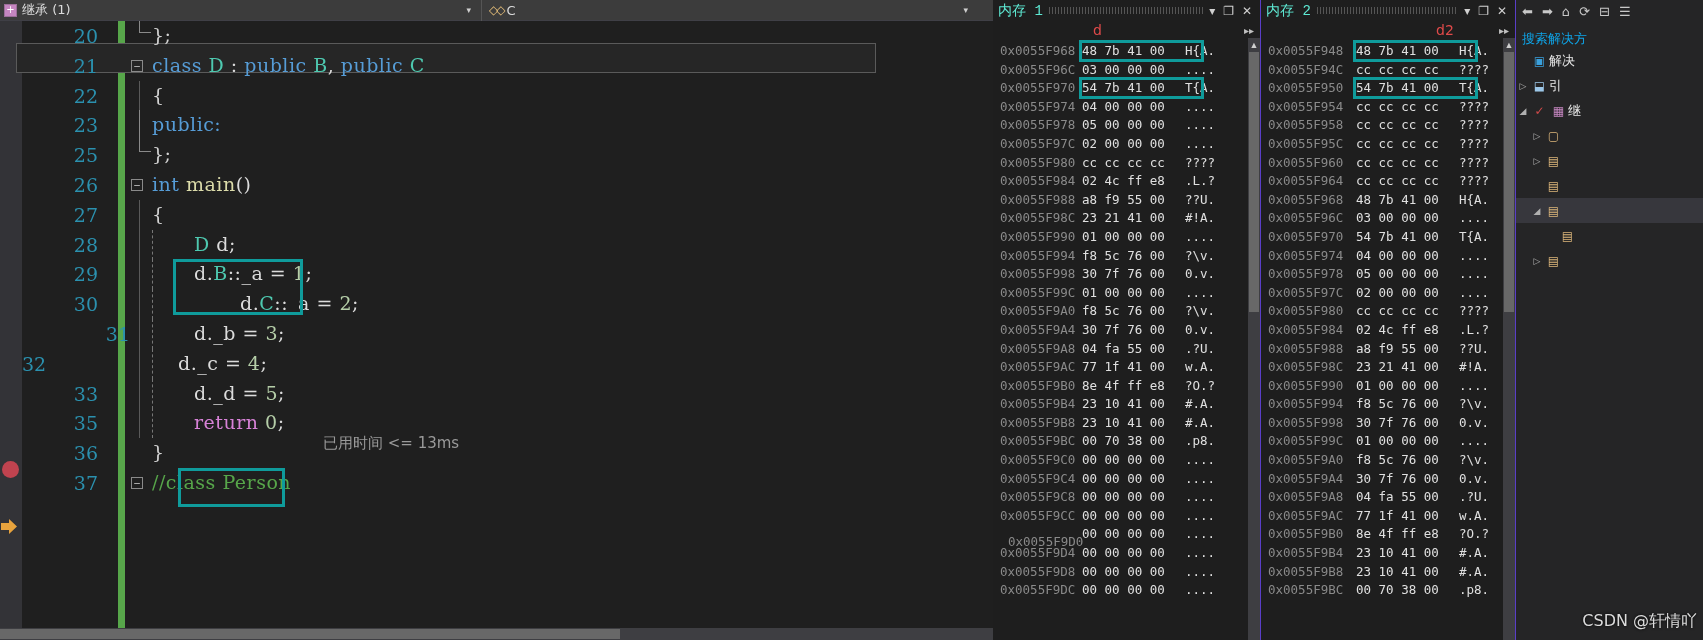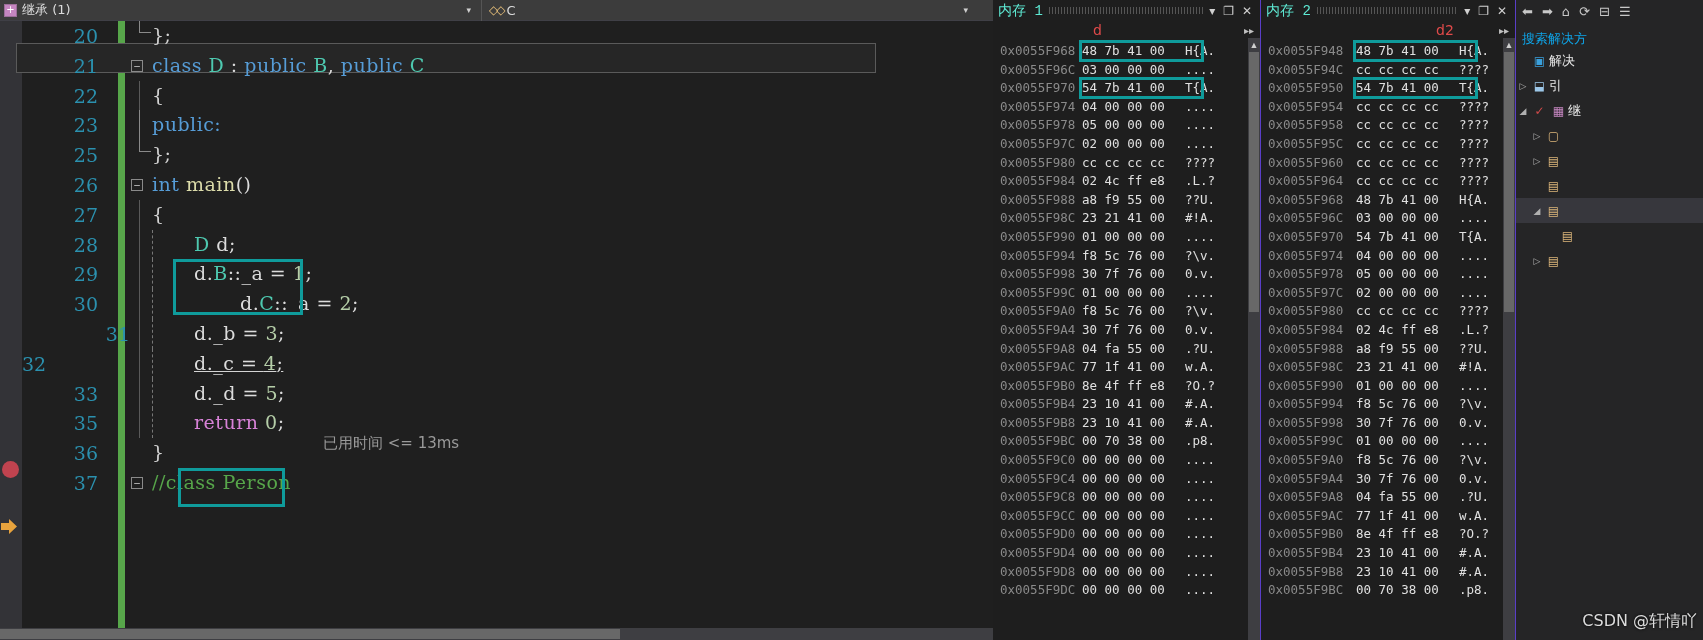--- a/index.html
+++ b/index.html
@@ -228,21 +228,21 @@
           <span class="ln" style="left:-106px; right:auto; width:76px; text-align:right;margin-left:32px;">31</span>
           <span class="guide" style="left:11px; top:0; height:30px;"></span>
           <span class="guide-dash" style="left:24px; top:0; height:30px;"></span>
           <span class="cd" style="left:66px;"><span class="k-plain">d._b = </span><span class="k-num">3</span><span class="k-plain">;</span></span>
         </div>
 
         <div class="code-row">
           <span class="ln" style="left:-106px; right:auto; width:76px; ">32</span>
           <span class="guide" style="left:11px; top:0; height:30px;"></span>
           <span class="guide-dash" style="left:24px; top:0; height:30px;"></span>
-          <span class="cd" style="left:66px;text-decoration:underline;"><span class="k-plain">d._c = </span><span class="k-num">4</span><span class="k-plain">;</span></span>
+          <span class="cd" style="left:50px;"><span class="k-plain">d._c = </span><span class="k-num">4</span><span class="k-plain">;</span></span>
         </div>
 
         <div class="code-row">
           <span class="ln" style="left:-106px; right:auto; width:76px; text-align:right;">33</span>
           <span class="guide" style="left:11px; top:0; height:30px;"></span>
           <span class="guide-dash" style="left:24px; top:0; height:30px;"></span>
           <span class="cd" style="left:66px;"><span class="k-plain">d._d = </span><span class="k-num">5</span><span class="k-plain">;</span></span>
         </div>
 
 
@@ -307,21 +307,21 @@
         <div class="mem-row" style="position: relative;"><span class="mem-addr" style="position: absolute; left: 0px;">0x0055F9A8</span><span class="mem-hex" style="position: absolute; left: 82px;">04 fa 55 00</span><span class="mem-asc" style="position: absolute; left: 185px;">.?U.</span></div>
         <div class="mem-row" style="position: relative;"><span class="mem-addr" style="position: absolute; left: 0px;">0x0055F9AC</span><span class="mem-hex" style="position: absolute; left: 82px;">77 1f 41 00</span><span class="mem-asc" style="position: absolute; left: 185px;">w.A.</span></div>
         <div class="mem-row" style="position: relative;"><span class="mem-addr" style="position: absolute; left: 0px;">0x0055F9B0</span><span class="mem-hex" style="position: absolute; left: 82px;">8e 4f ff e8</span><span class="mem-asc" style="position: absolute; left: 185px;">?O.?</span></div>
         <div class="mem-row" style="position: relative;"><span class="mem-addr" style="position: absolute; left: 0px;">0x0055F9B4</span><span class="mem-hex" style="position: absolute; left: 82px;">23 10 41 00</span><span class="mem-asc" style="position: absolute; left: 185px;">#.A.</span></div>
         <div class="mem-row" style="position: relative;"><span class="mem-addr" style="position: absolute; left: 0px;">0x0055F9B8</span><span class="mem-hex" style="position: absolute; left: 82px;">23 10 41 00</span><span class="mem-asc" style="position: absolute; left: 185px;">#.A.</span></div>
         <div class="mem-row" style="position: relative;"><span class="mem-addr" style="position: absolute; left: 0px;">0x0055F9BC</span><span class="mem-hex" style="position: absolute; left: 82px;">00 70 38 00</span><span class="mem-asc" style="position: absolute; left: 185px;">.p8.</span></div>
         <div class="mem-row" style="position: relative;"><span class="mem-addr" style="position: absolute; left: 0px;">0x0055F9C0</span><span class="mem-hex" style="position: absolute; left: 82px;">00 00 00 00</span><span class="mem-asc" style="position: absolute; left: 185px;">....</span></div>
         <div class="mem-row" style="position: relative;"><span class="mem-addr" style="position: absolute; left: 0px;">0x0055F9C4</span><span class="mem-hex" style="position: absolute; left: 82px;">00 00 00 00</span><span class="mem-asc" style="position: absolute; left: 185px;">....</span></div>
         <div class="mem-row" style="position: relative;"><span class="mem-addr" style="position: absolute; left: 0px;">0x0055F9C8</span><span class="mem-hex" style="position: absolute; left: 82px;">00 00 00 00</span><span class="mem-asc" style="position: absolute; left: 185px;">....</span></div>
         <div class="mem-row" style="position: relative;"><span class="mem-addr" style="position: absolute; left: 0px;">0x0055F9CC</span><span class="mem-hex" style="position: absolute; left: 82px;">00 00 00 00</span><span class="mem-asc" style="position: absolute; left: 185px;">....</span></div>
-        <div class="mem-row" style="position: relative;"><span class="mem-addr" style="position: absolute; left: 0px;">0x0055F9D0</span><span class="mem-hex" style="position: absolute; left: 82px;">00 00 00 00</span><span class="mem-asc" style="position: absolute; left: 185px;">....</span></div>
+        <div class="mem-row" style="position: relative;"><span class="mem-addr" style="position: absolute; left: 8px; margin-top: 8px;">0x0055F9D0</span><span class="mem-hex" style="position: absolute; left: 82px;">00 00 00 00</span><span class="mem-asc" style="position: absolute; left: 185px;">....</span></div>
         <div class="mem-row" style="position: relative;"><span class="mem-addr" style="position: absolute; left: 0px;">0x0055F9D4</span><span class="mem-hex" style="position: absolute; left: 82px;">00 00 00 00</span><span class="mem-asc" style="position: absolute; left: 185px;">....</span></div>
         <div class="mem-row" style="position: relative;"><span class="mem-addr" style="position: absolute; left: 0px;">0x0055F9D8</span><span class="mem-hex" style="position: absolute; left: 82px;">00 00 00 00</span><span class="mem-asc" style="position: absolute; left: 185px;">....</span></div>
         <div class="mem-row" style="position: relative;"><span class="mem-addr" style="position: absolute; left: 0px;">0x0055F9DC</span><span class="mem-hex" style="position: absolute; left: 82px;">00 00 00 00</span><span class="mem-asc" style="position: absolute; left: 185px;">....</span></div>
       </div>
     <div class="mem-vscroll" style="right:0;">
       <div class="up">▲</div>
       <div class="thumb"></div>
     </div>
   </div>
 

